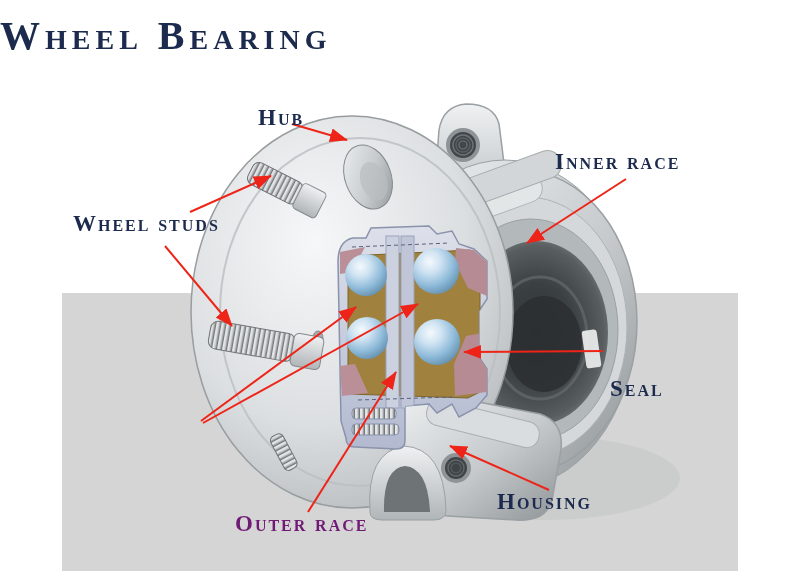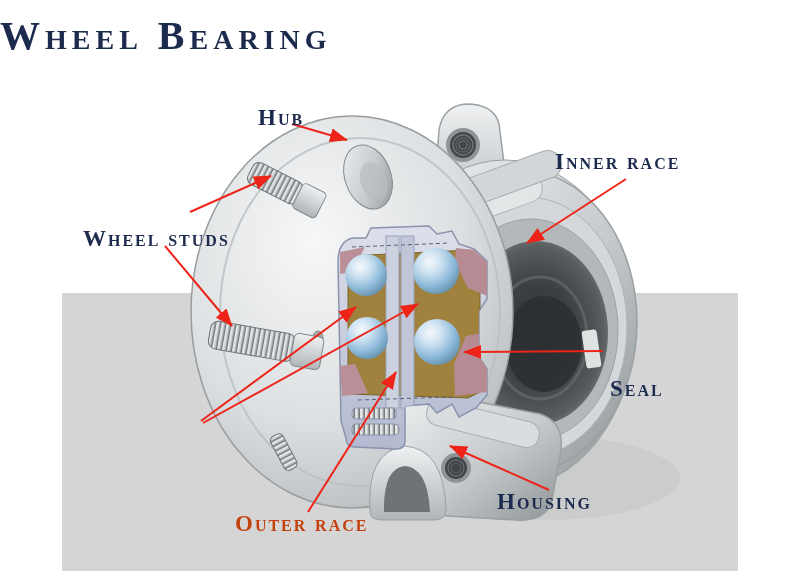--- a/index.html
+++ b/index.html
@@ -162,19 +162,19 @@
         <line x1="201" y1="421" x2="356" y2="307" stroke="#ee2418" stroke-width="2" marker-end="url(#arrowhead)"></line>
         <line x1="203" y1="423" x2="418" y2="304" stroke="#ee2418" stroke-width="2" marker-end="url(#arrowhead)"></line>
         <line x1="308" y1="512" x2="396" y2="372" stroke="#ee2418" stroke-width="2" marker-end="url(#arrowhead)"></line>
         <line x1="549" y1="490" x2="450" y2="446" stroke="#ee2418" stroke-width="2" marker-end="url(#arrowhead)"></line>
       </g>
   </svg>
 
   <div class="title" style="color: rgb(28, 42, 78);">Wheel Bearing</div>
   <div class="labels-layer" id="labels">
       <div class="label" style="left: 225px; top: 106px; color: rgb(28, 42, 78); margin-left: 33px;">Hub</div>
-      <div class="label" style="left: 83px; top: 212px; color: rgb(28, 42, 78); margin-top: 15px;">Wheel studs</div>
+      <div class="label" style="left: 73px; top: 212px; color: rgb(28, 42, 78);">Wheel studs</div>
       <div class="label" style="left: 555px; top: 150px; color: rgb(28, 42, 78);">Inner race</div>
       <div class="label" style="left: 610px; top: 330px; color: rgb(28, 42, 78); margin-top: 47px;">Seal</div>
-      <div class="label" style="left: 235px; top: 512px; color: #c2410c; text-align: center;">Outer race</div>
+      <div class="label" style="left: 235px; top: 512px; color: #701a75; text-align: center;">Outer race</div>
       <div class="label" style="left: 497px; top: 490px; color: rgb(28, 42, 78);">Housing</div>
     </div>
 </div>
 
 </body></html>

